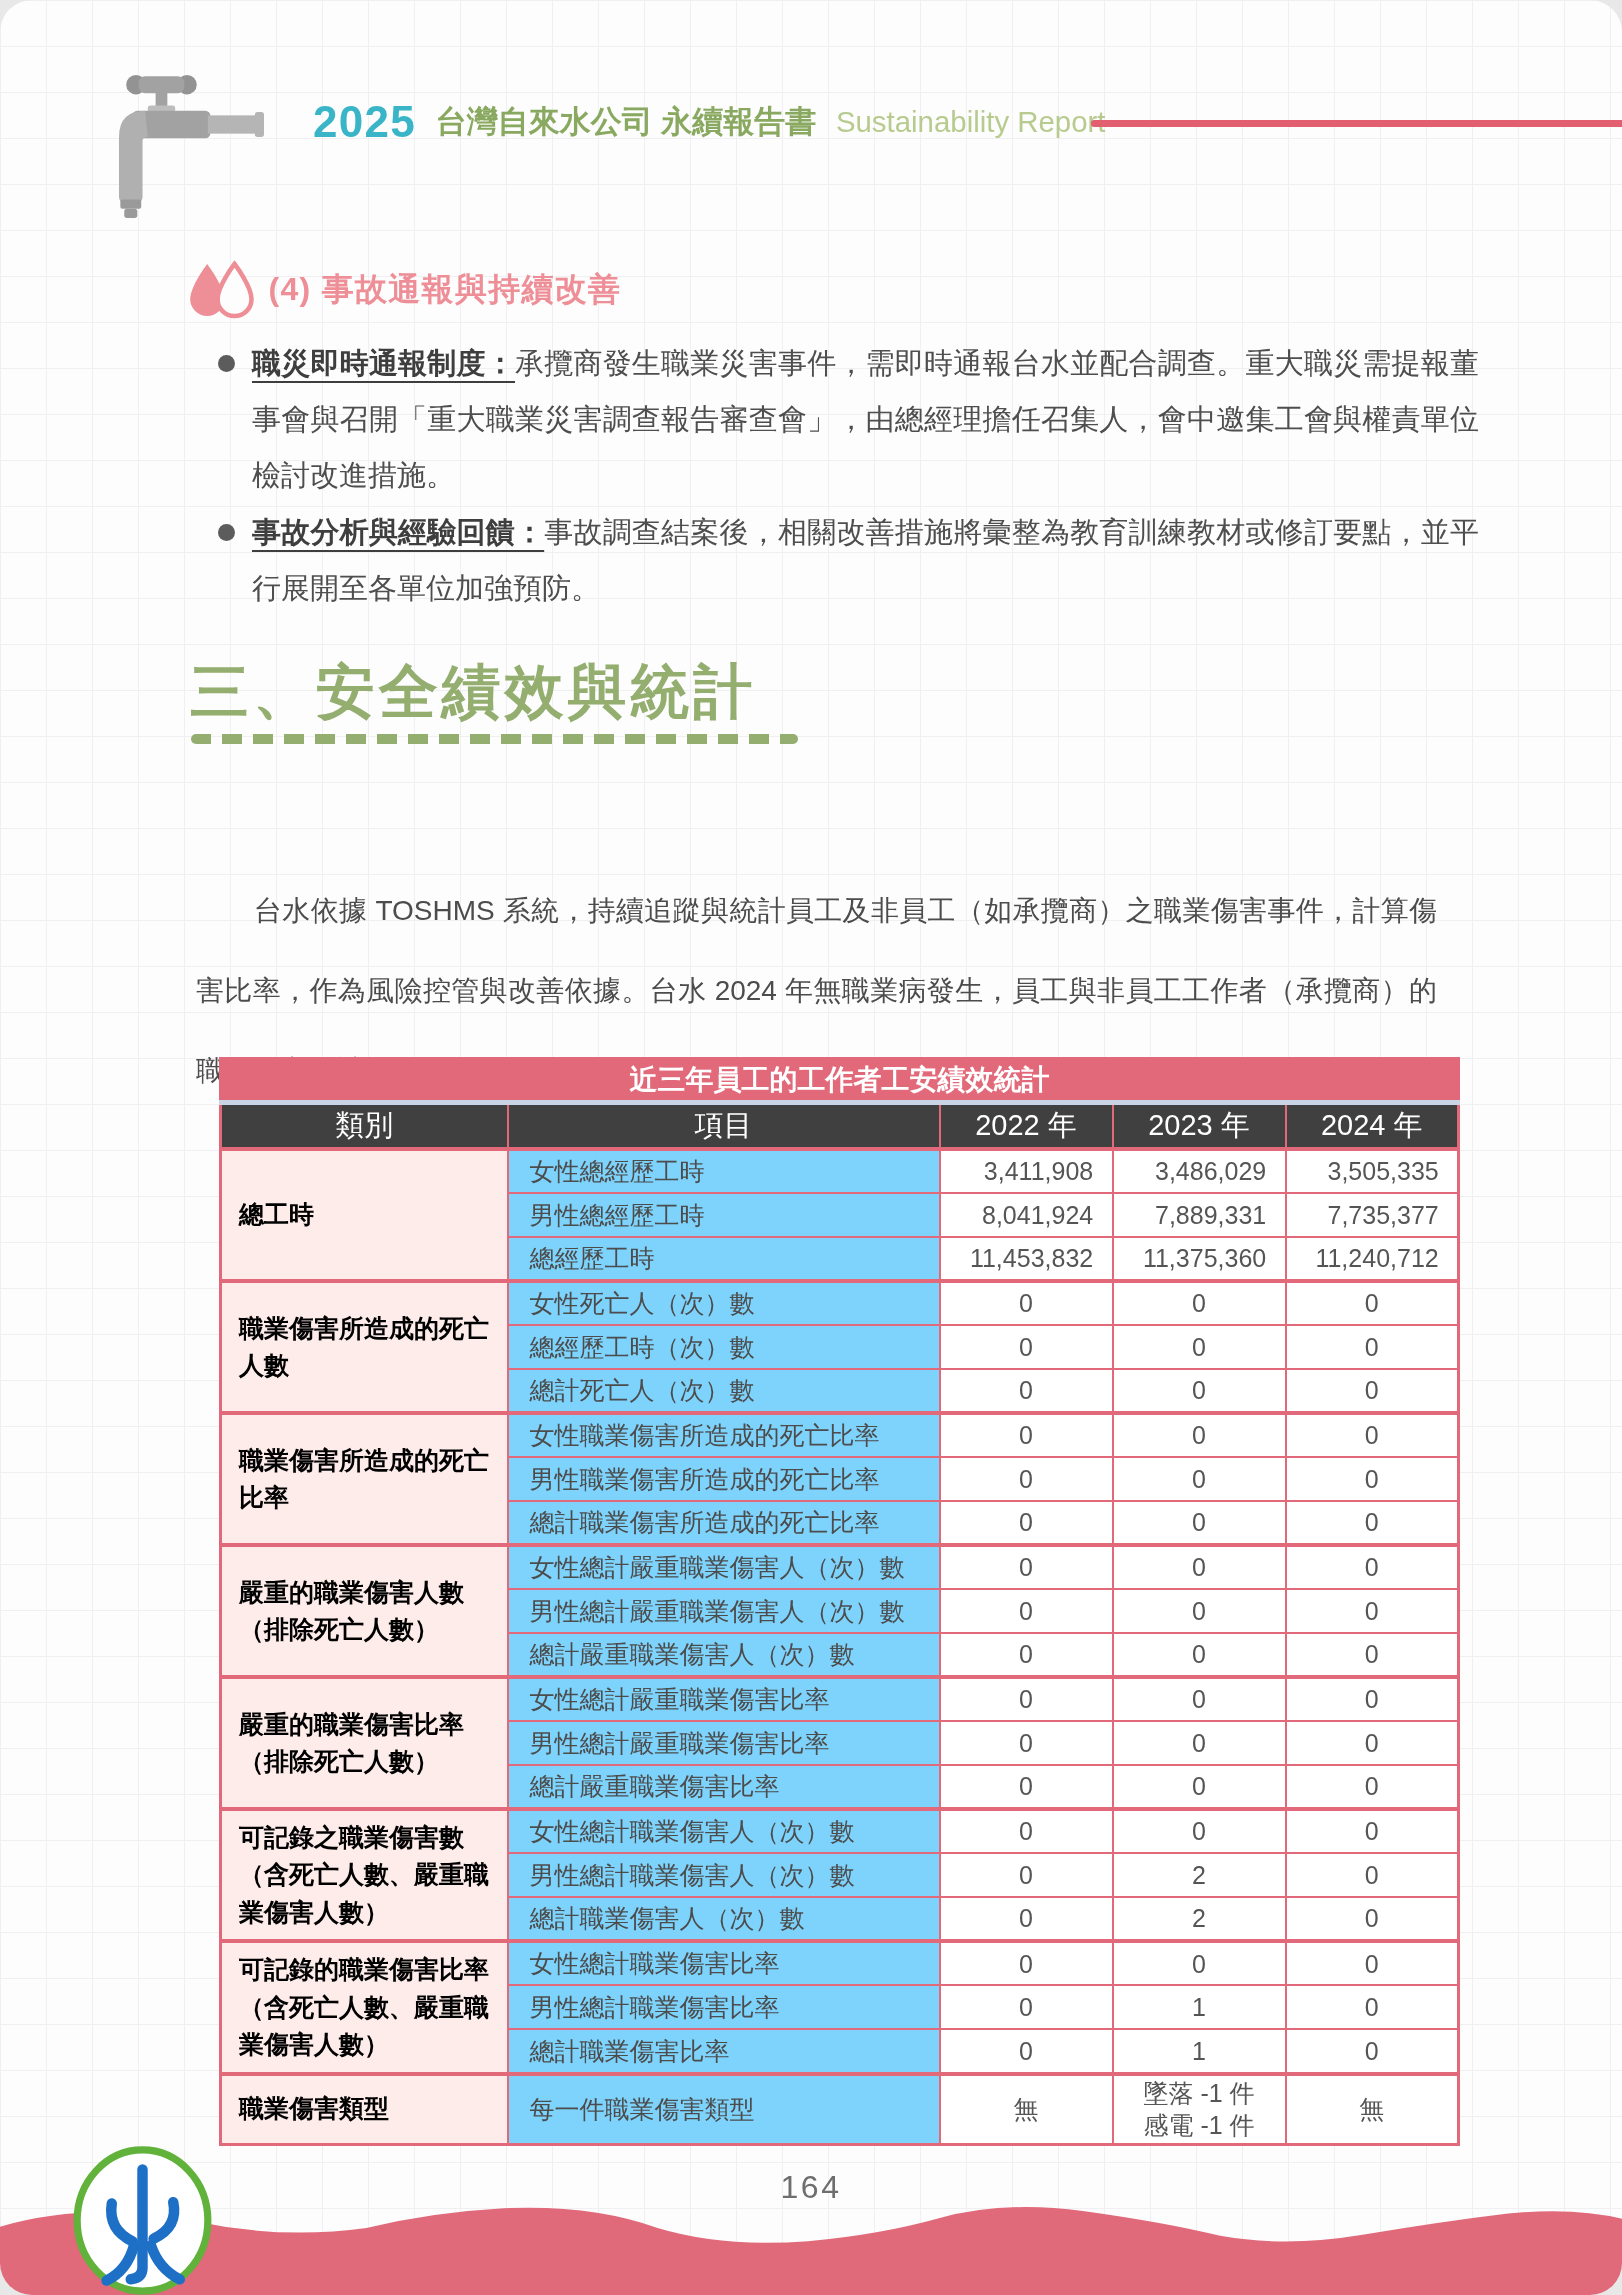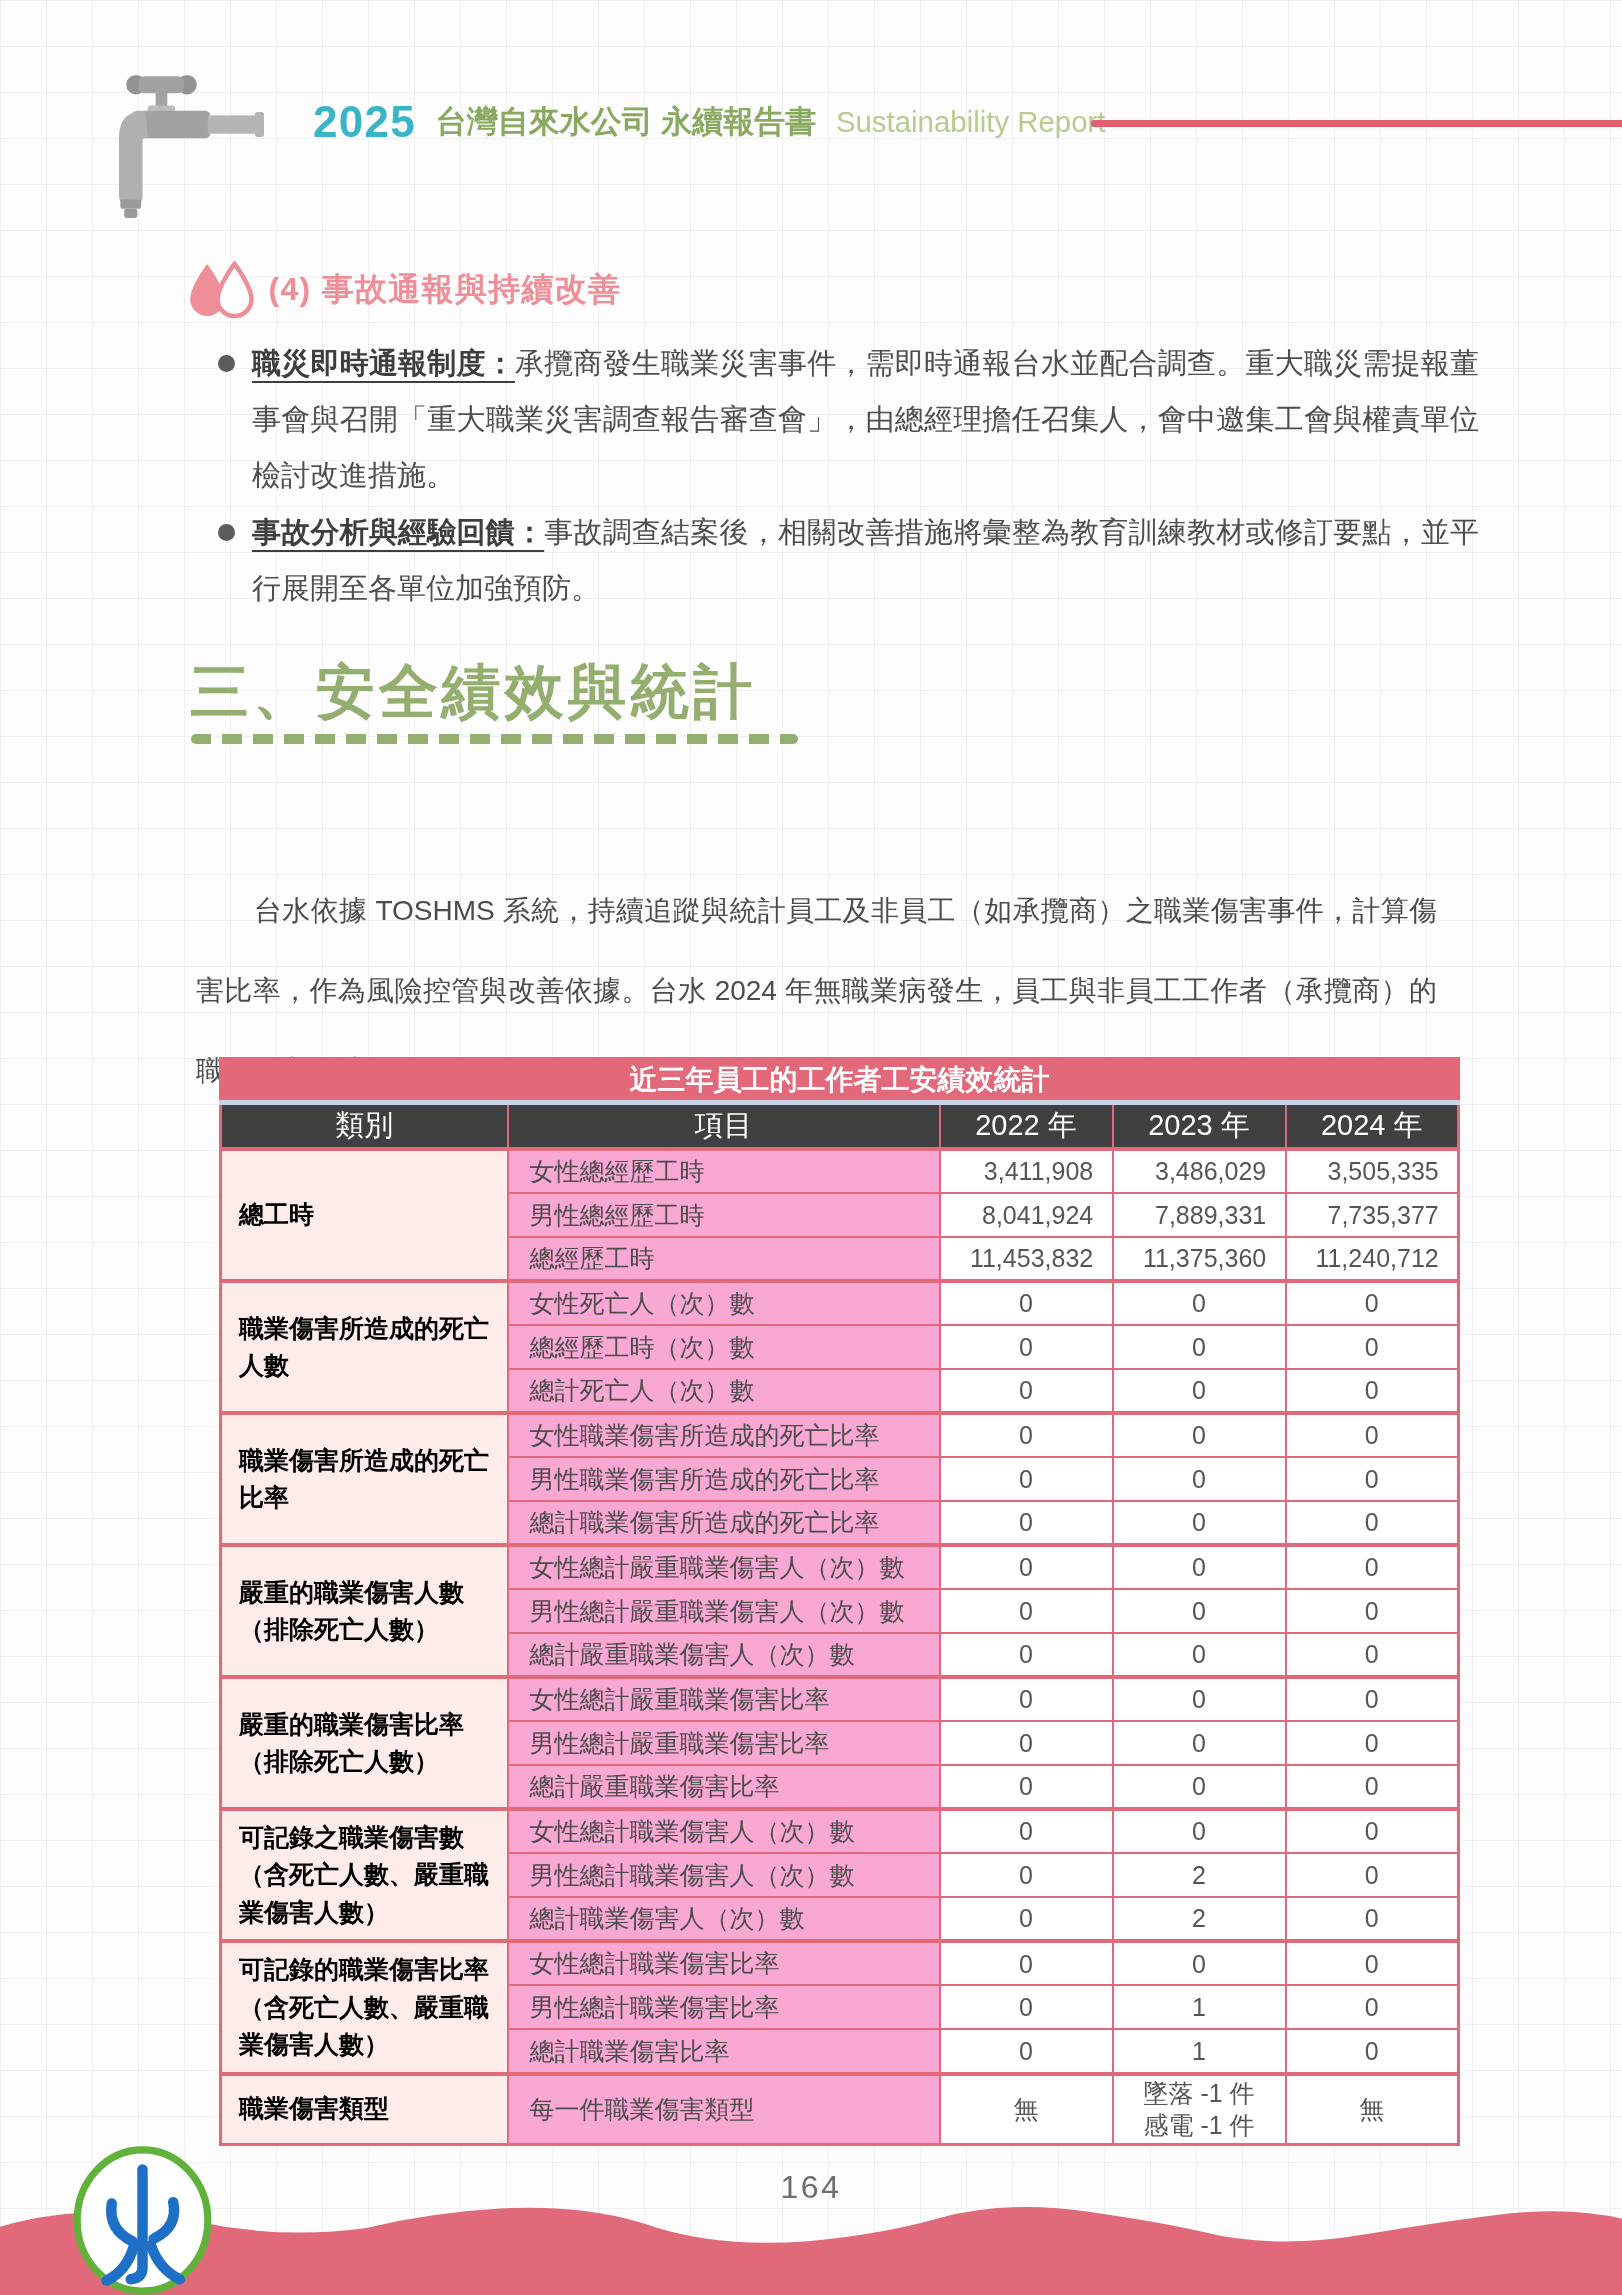--- a/index.html
+++ b/index.html
@@ -7,20 +7,21 @@
     position:relative;
     width:1622px;height:2295px;
     margin:0 auto;
     background-color:#fdfdfd;
     background-image:
       linear-gradient(#f0eff2 0.7px, transparent 0.7px),
       linear-gradient(90deg, #f0eff2 0.7px, transparent 0.7px);
     background-size:46px 46px;
     font-family:"Liberation Sans", sans-serif;
     overflow:hidden;
+    border-radius:32px;
   }
 
   
   .hdr-row{position:absolute;top:97px;left:313px;display:flex;align-items:center;gap:19.6px;white-space:nowrap;}
   .hdr-year{font-size:44px;font-weight:800;color:#3ab5c8;letter-spacing:1.3px;}
   .hdr-zh{font-size:31px;font-weight:700;color:#8aa960;}
   .hdr-en{font-size:29.4px;font-weight:400;color:#b7cb8f;}
   .hdr-line{position:absolute;top:120px;left:1091px;right:0;height:6.5px;background:#e25f70;border-radius:3.3px 0 0 3.3px;}
   .faucet{position:absolute;left:119px;top:69px;width:147px;height:160px;}
 
@@ -52,21 +53,21 @@
   .tblwrap{position:absolute;top:1057px;left:195px;width:1238px;padding-left:24px;}
   table.stats{width:100%;border-collapse:collapse;table-layout:fixed;border:3.3px solid #e2697a;background:#fff;}
   table.stats td, table.stats th{border:2px solid #e2697a;box-sizing:border-box;}
   .title-cell{background:#e2697a;color:#ffffff;font-size:28px;font-weight:700;text-align:center;
               height:43px;border-bottom:5.9px solid #c9d4e6 !important;}
   thead th{background:#404040;color:#ffffff;font-size:29px;font-weight:400;height:43px;
            border-left:2px solid #c9d4e6;border-right:2px solid #c9d4e6;}
   tbody td{height:44px;}
   td.cat{background:#fdecea;color:#000000;font-weight:700;font-size:25px;
          padding:7.9px 9.2px 7.9px 17px;line-height:1.5;vertical-align:middle;}
-  td.item{font-size:25px;color:#4c4c4c;padding-left:21px;background:#f9a8d4;}
+  td.item{font-size:25px;color:#4c4c4c;padding-left:21px;background:#7dd3fc;}
   td.val{font-size:25px;color:#555555;text-align:center;background:#ffffff;white-space:pre-line;line-height:1.3;}
   td.val.num{text-align:right;padding-right:18.3px;}
   tr.group-start td{border-top:4.6px solid #e2697a;}
 
   
   .pagenum{position:absolute;top:2169px;left:0;width:100%;text-align:center;
            font-size:32px;color:#6e6e6e;letter-spacing:2.6px;}
   .wave{position:absolute;left:0;bottom:0;width:1622px;height:113px;display:block;}
   .logo{position:absolute;left:71px;top:2146px;width:143px;height:149px;}
 </style>

